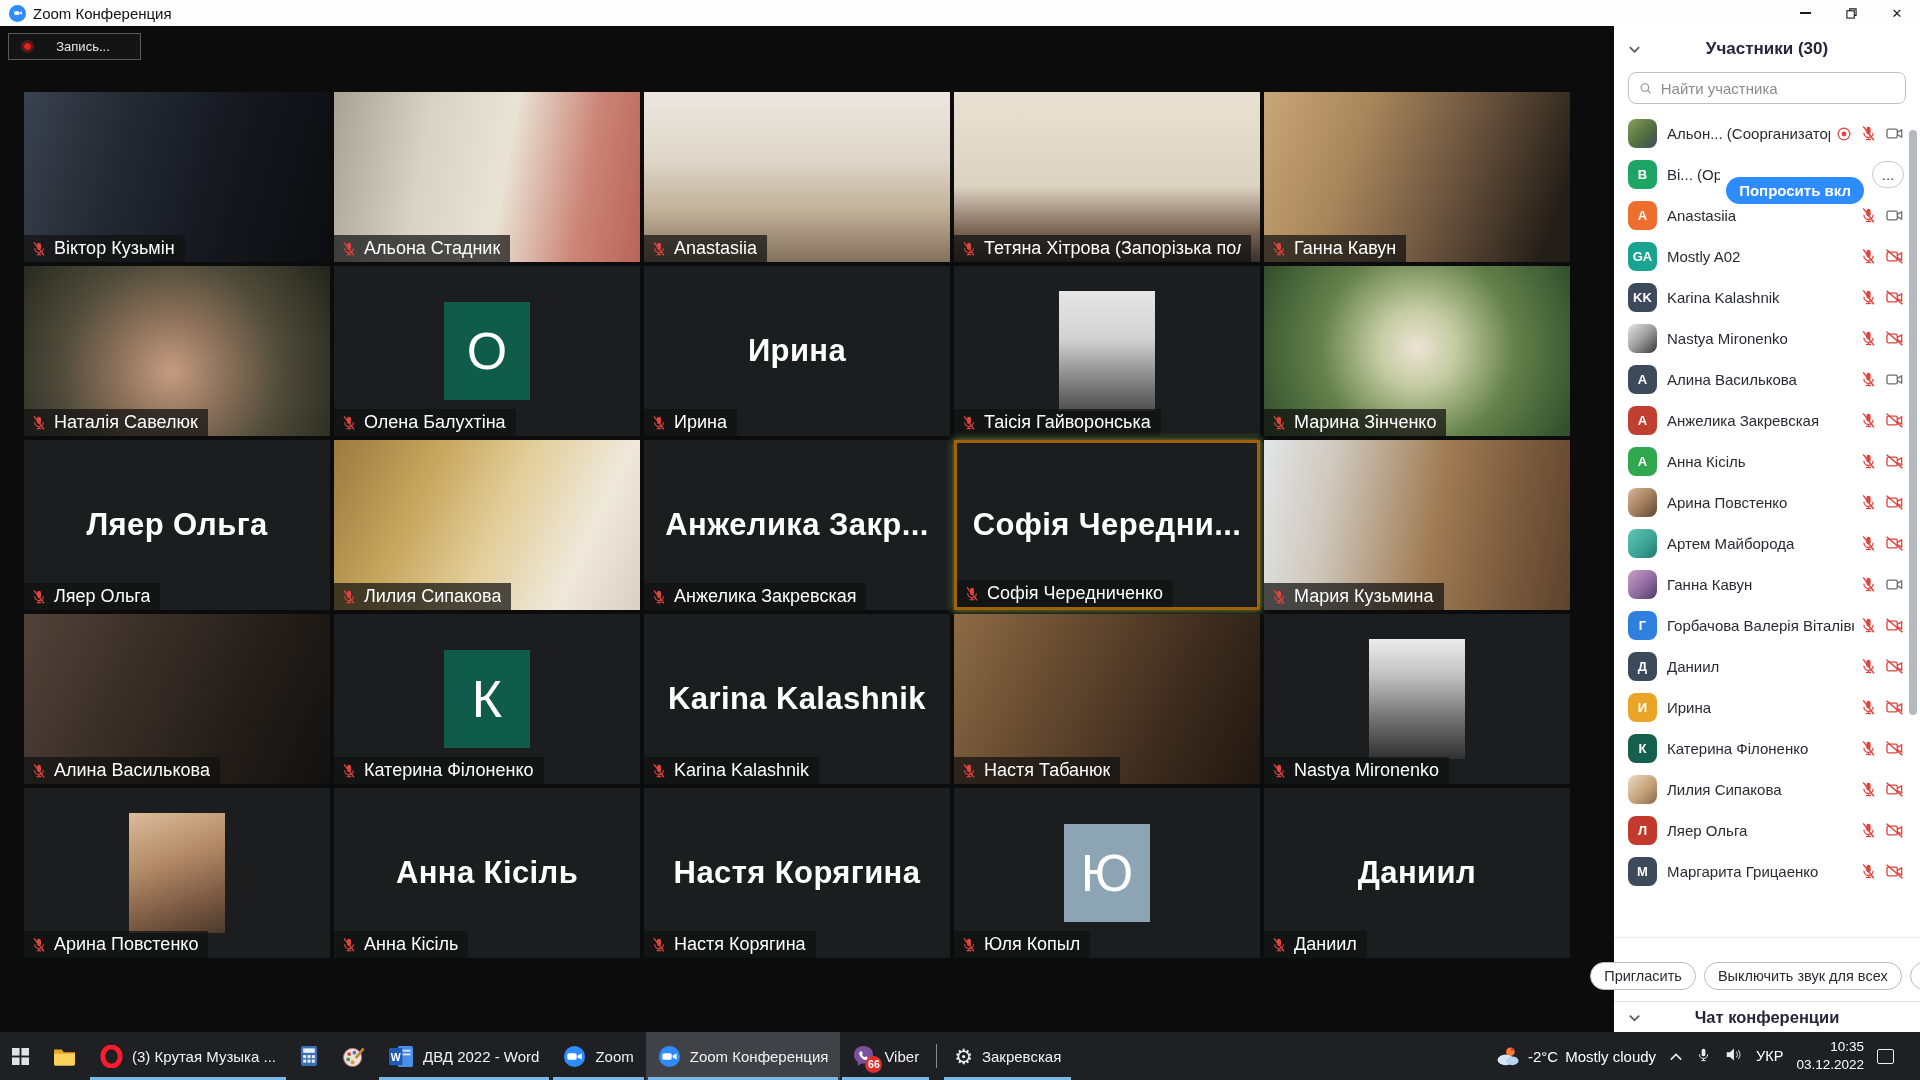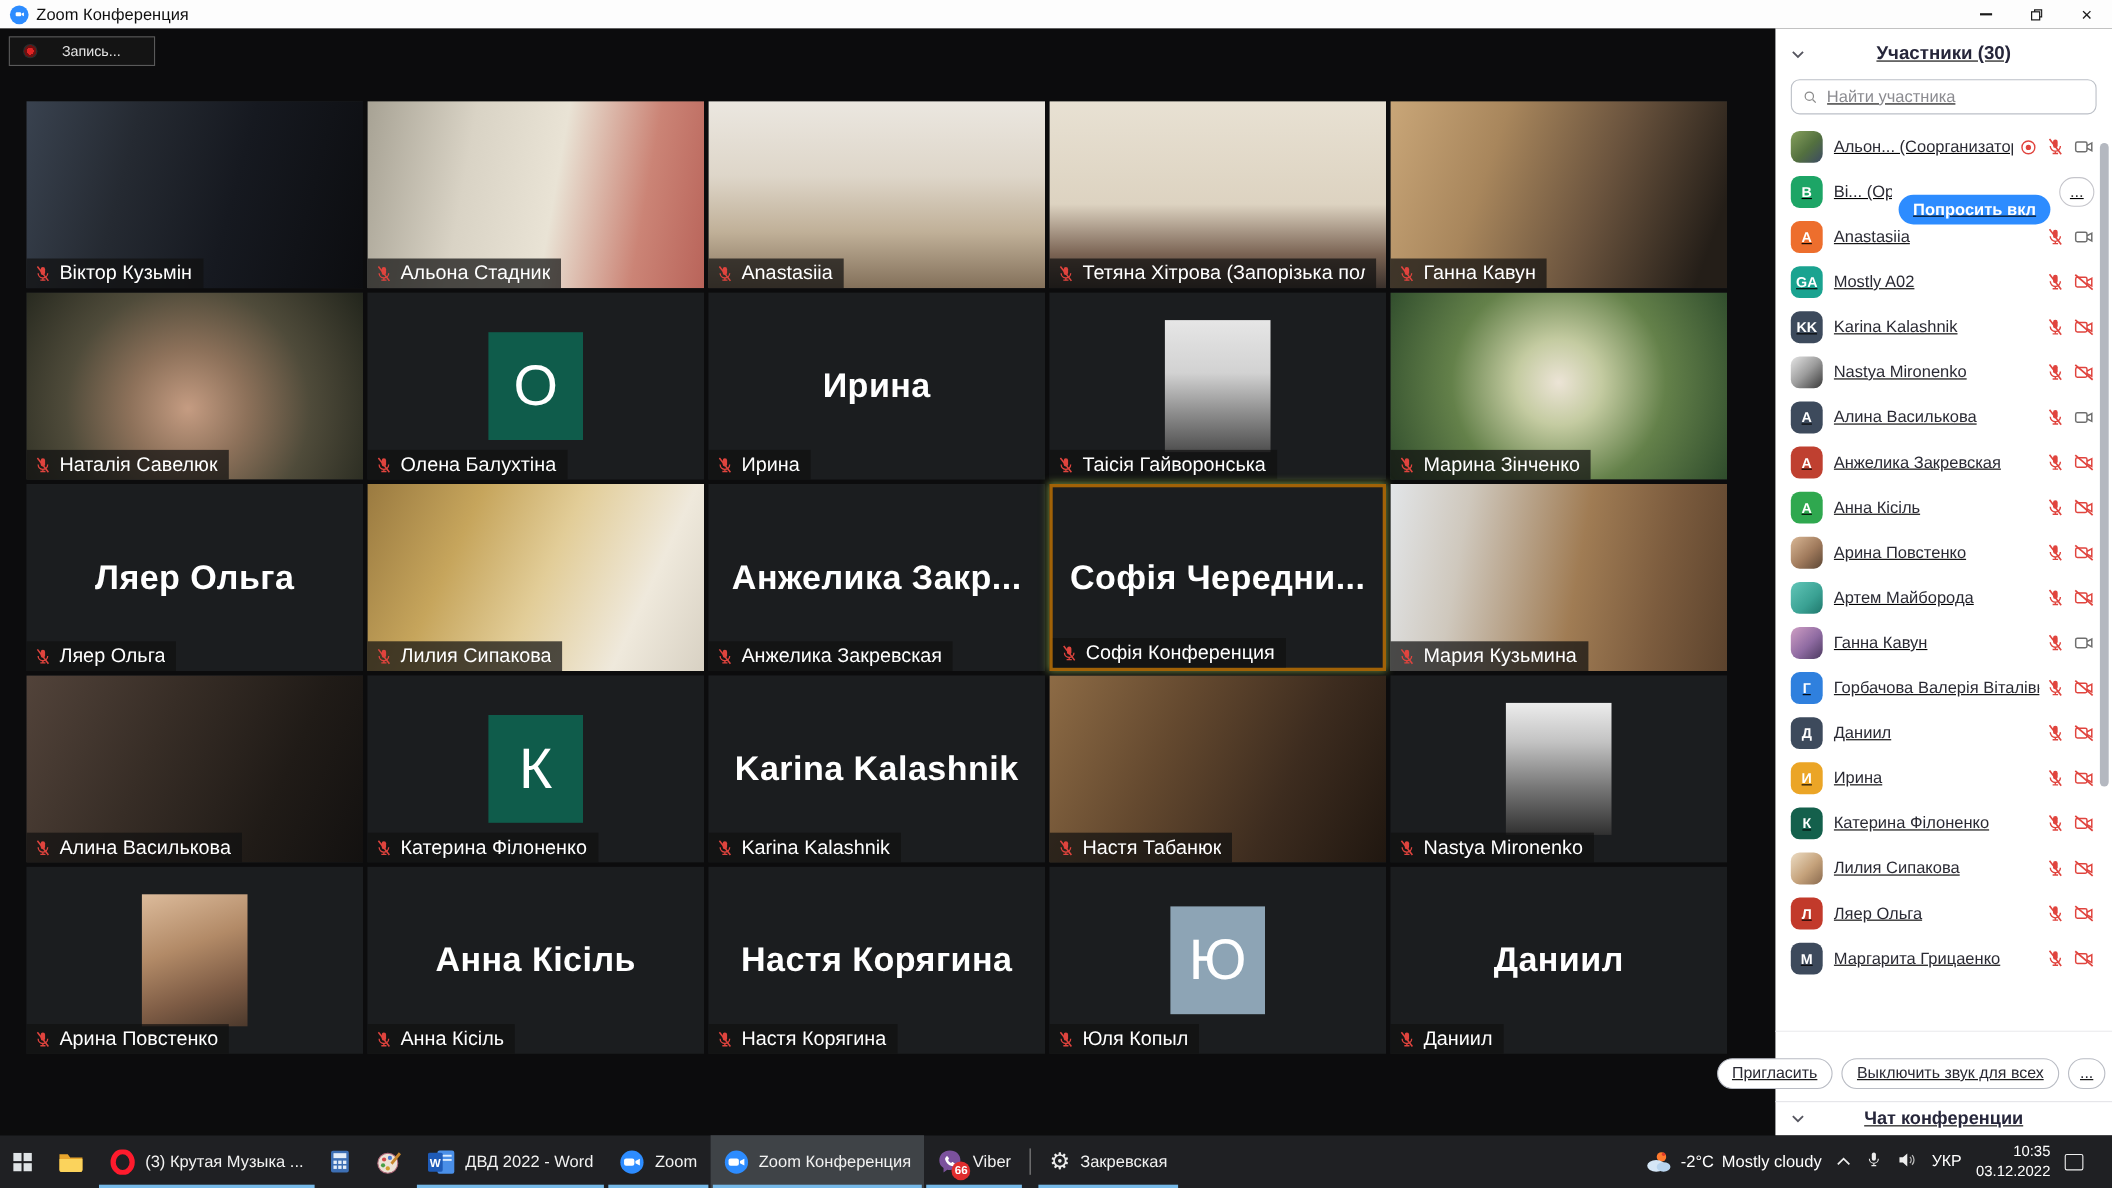--- a/index.html
+++ b/index.html
@@ -28,36 +28,36 @@
   .tile.speaking { border:3px solid #a16207; box-shadow:0 0 7px 1px rgba(175,215,95,.6); }
   .tile-video { position:absolute; inset:0; }
   .center-name { position:absolute; inset:0; display:none; align-items:center; justify-content:center; color:#fff; font-size:31px; font-weight:bold; letter-spacing:.4px; }
   .letter-avatar { position:absolute; left:50%; top:50%; transform:translate(-50%,-50%); width:86px; height:98px; display:none; align-items:center; justify-content:center; color:#fff; font-size:52px; }
   .photo-box { position:absolute; left:50%; top:50%; transform:translate(-50%,-50%); width:96px; height:120px; display:none; }
   .tile-label { position:absolute; left:0; bottom:0; height:27px; display:flex; align-items:center; gap:7px; padding:0 10px 0 7px; background:rgba(16,16,16,.72); color:#fff; font-size:18px; max-width:97%; white-space:nowrap; }
   .tile-label svg { flex:none; }
   .tile-label-text { overflow:hidden; }
 
   
-  .sidebar { width:306px; background:#fff; position:relative; display:flex; flex-direction:column; flex:none;text-decoration:underline; }
+  .sidebar { width:306px; background:#fff; position:relative; display:flex; flex-direction:column; flex:none; }
   .panel-header { height:46px; position:relative; display:flex; align-items:center; justify-content:center; font-weight:bold; font-size:17px; color:#26263a; flex:none; }
   .chev { position:absolute; left:14px; top:50%; transform:translateY(-50%); }
   .search-wrap { padding:0 14px; flex:none; }
   .search { height:32px; border:1px solid #bcc0c7; border-radius:8px; display:flex; align-items:center; gap:8px; padding:0 10px; }
   .search input { border:none; outline:none; width:100%; font-size:15px; color:#333; font-family:"Liberation Sans",sans-serif; }
   .search input::placeholder { color:#8b8b90; }
   .plist { margin-top:9px; flex:1; overflow:hidden; padding:0 8px 0 14px; }
   .prow { height:41px; display:flex; align-items:center; }
   .avatar { width:29px; height:29px; border-radius:8px; flex:none; display:flex; align-items:center; justify-content:center; color:#fff; font-weight:bold; font-size:13px; }
   .pname { font-size:15px; color:#2a2a33; white-space:nowrap; overflow:hidden; flex:1; margin:0 6px 0 10px; }
   .picons { display:flex; align-items:center; gap:8px; flex:none; margin-left:auto; padding-right:8px; }
   .ask-btn { background:#2d8cff; color:#fff; font-weight:bold; font-size:15px; border-radius:15px; padding:5px 13px; white-space:nowrap;margin-top:32px; }
   .more-btn { width:32px; height:27px; border:1px solid #c5c5cb; border-radius:14px; display:flex; align-items:center; justify-content:center; color:#3a3a3a; font-size:15px; }
   .scroll-thumb { position:absolute; right:3px; top:104px; width:8px; height:585px; background:#b4b8c0; border-radius:4px; }
-  .panel-actions { border-top:1px solid #ebebee; display:flex; gap:8px; justify-content:flex-end; align-items:center; padding:24px 6px 11px; flex:none; }
+  .panel-actions { border-top:1px solid #ebebee; display:flex; gap:8px; justify-content:center; align-items:center; padding:24px 6px 11px; flex:none; }
   .action-btn { border:1px solid #b9bcc4; border-radius:14px; height:28px; padding:0 13px; font-size:14.5px; color:#2a2a33; display:flex; align-items:center; white-space:nowrap; background:#fff; font-family:"Liberation Sans",sans-serif; }
   .action-btn.sm { padding:0 10px; }
   .chat-header { border-top:1px solid #e4e4e8; height:31px; position:relative; display:flex; align-items:center; justify-content:center; font-weight:bold; font-size:16.5px; color:#26263a; flex:none; }
 
   
   .taskbar { height:48px; background:#1f2023; display:flex; align-items:stretch; color:#fff; flex:none; }
   .tb-apps { display:flex; align-items:stretch; }
   .app { display:flex; align-items:center; gap:9px; padding:0 12px; position:relative; font-size:15px; }
   .app.running::after { content:""; position:absolute; left:2px; right:2px; bottom:0; height:3px; background:#76b9e8; }
   .app.active { background:#3f4347; }
@@ -330,21 +330,21 @@
     <div class="tile-label">
       <svg viewBox="0 0 24 24" width="16" height="16">
         <g fill="none" stroke="#e0443e" stroke-width="1.8">
           <rect x="9" y="2.5" width="6" height="11" rx="3" fill="#e0443e" stroke="none"></rect>
           <path d="M5.5 11 a6.5 6.5 0 0 0 13 0"></path>
           <line x1="12" y1="17.5" x2="12" y2="20.5"></line>
           <line x1="8.5" y1="20.5" x2="15.5" y2="20.5"></line>
           <line x1="4.5" y1="2" x2="19.5" y2="21.5" stroke-width="2.1"></line>
         </g>
       </svg>
-      <span class="tile-label-text">Софія Конференция</span>
+      <span class="tile-label-text">Софія Чередниченко</span>
     </div>
   </div>
           <div class="tile">
     <div class="tile-video" style="background: linear-gradient(100deg, rgb(226, 229, 232) 0%, rgb(207, 200, 189) 22%, rgb(160, 124, 84) 55%, rgb(124, 92, 62) 78%, rgb(92, 67, 45) 100%);"></div>
 
     <div class="tile-label">
       <svg viewBox="0 0 24 24" width="16" height="16">
         <g fill="none" stroke="#e0443e" stroke-width="1.8">
           <rect x="9" y="2.5" width="6" height="11" rx="3" fill="#e0443e" stroke="none"></rect>
           <path d="M5.5 11 a6.5 6.5 0 0 0 13 0"></path>

